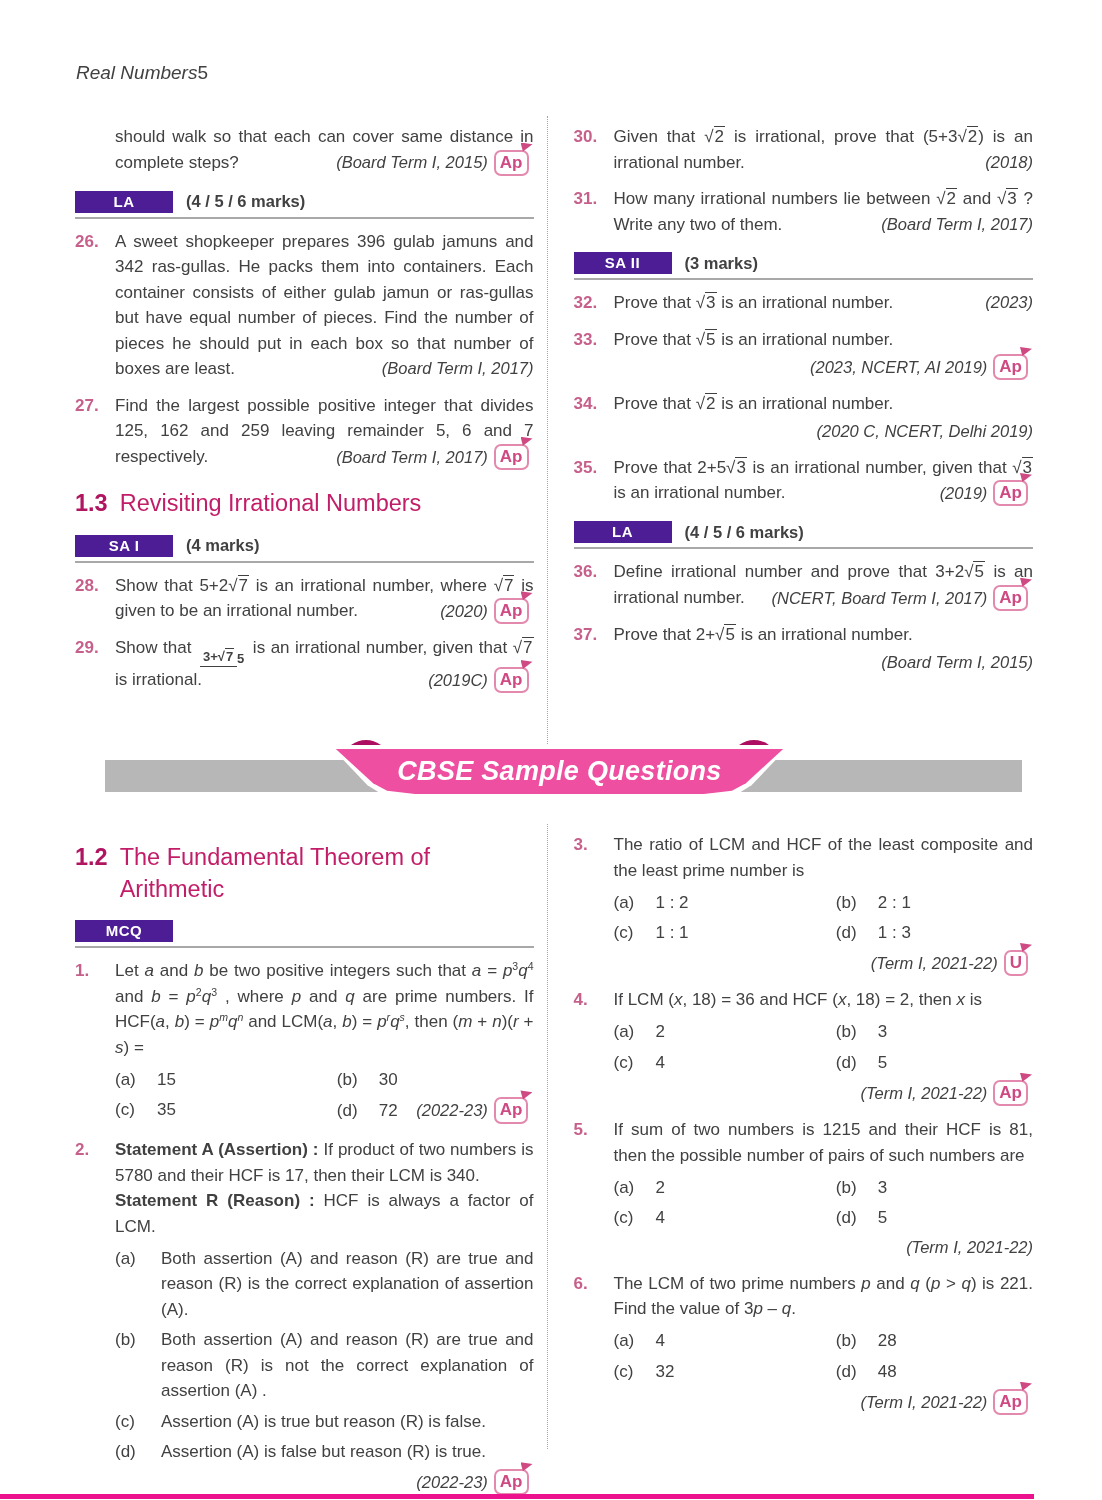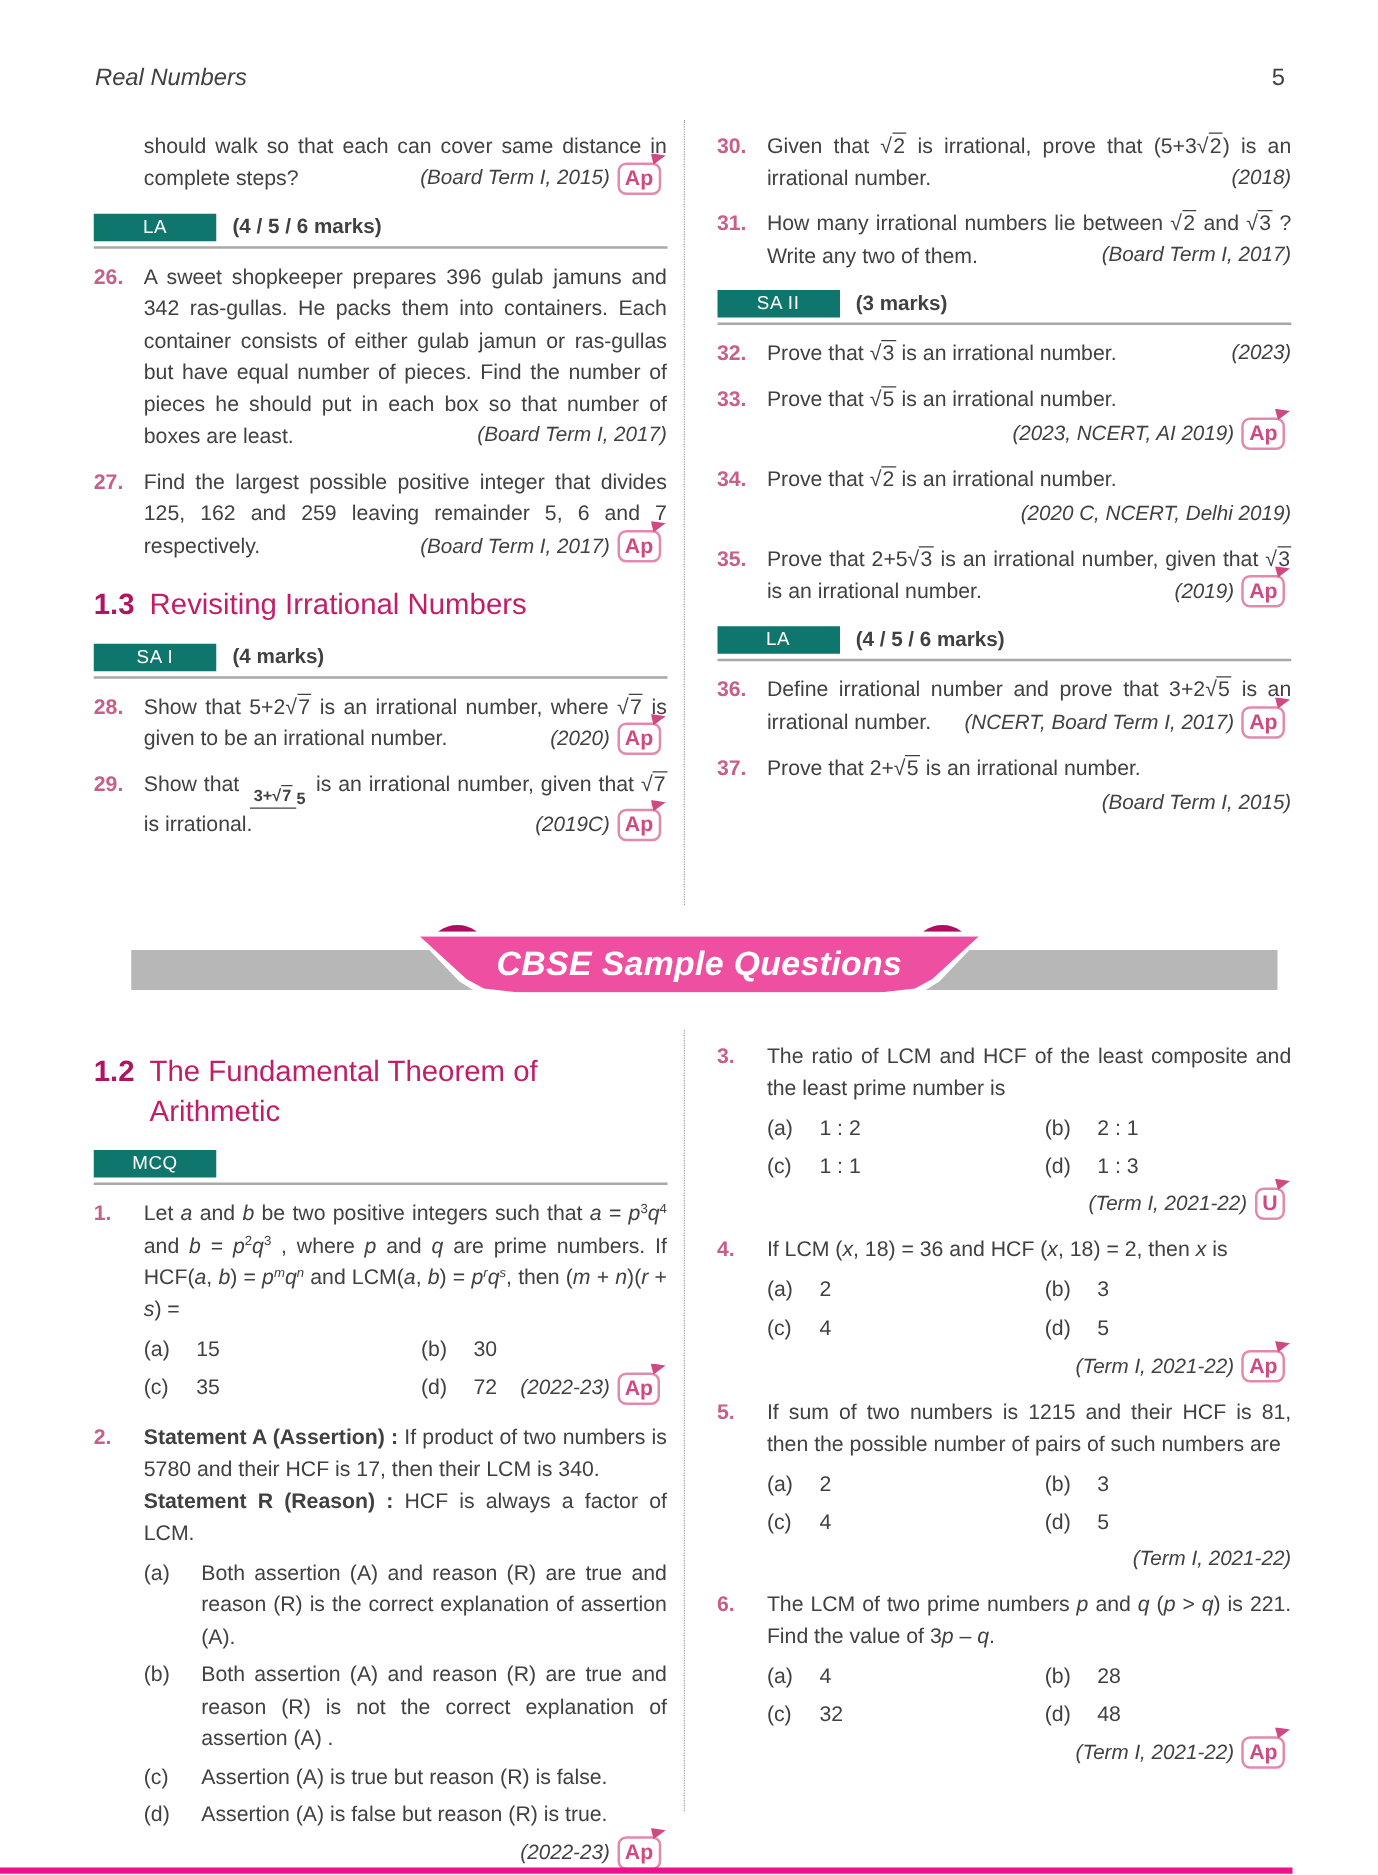--- a/index.html
+++ b/index.html
@@ -1,26 +1,26 @@
 <!DOCTYPE html>
 <html><head>
 <meta charset="utf-8">
 <style>
   html,body{margin:0;padding:0;background:#fff;}
   .page{position:relative;width:1102px;height:1500px;background:#ffffff;overflow:hidden;
         font-family:"Liberation Sans",sans-serif;color:#414042;}
 
   
-  .hdr{position:absolute;top:52px;left:76px;right:74px;display:flex;justify-content:space-between;align-items:baseline;}
+  .hdr{position:absolute;top:62px;left:76px;right:74px;display:flex;align-items:baseline;}
   .hdr-title{font-style:italic;font-size:19px;color:#414042;}
   .hdr-page{font-size:19px;color:#414042;}
 
   
   .cols{position:absolute;left:75px;width:958px;display:flex;align-items:stretch;}
-  .cols-top{top:96px;height:628px;}
+  .cols-top{top:116px;height:628px;}
   .cols-bottom{top:824px;height:625px;}
   .col{width:465px;}
   .col-r{border-left:1px dotted #a5a5a5;padding-left:26px;margin-left:0;width:466px;}
   .cols .col-l{margin-right:13px;}
 
   
   .q{display:flex;margin:8px 0 11px;}
   .qnum{width:40px;flex-shrink:0;font-weight:bold;color:#c75f8b;font-size:17px;line-height:1.5;}
   .qbody{flex:1;text-align:justify;font-size:17px;line-height:1.5;color:#414042;}
   .qbody b{color:#404040;}
@@ -31,21 +31,21 @@
   .cite-line{display:flex;justify-content:flex-end;align-items:center;gap:6px;margin-top:2px;}
   .tag{display:inline-block;position:relative;border:2px solid #e389ae;border-radius:7px;
        padding:0 4px 1px;font-weight:bold;font-size:17px;color:#cf4983;line-height:1.25;
        font-style:normal;margin-right:5px;background:#fff;}
   .tag::after{content:'';position:absolute;right:-6px;top:-9px;width:12px;height:9px;
        background:#cf4983;clip-path:polygon(0 0,100% 20%,20% 100%);}
 
   
   .marks-row{display:flex;align-items:center;gap:13px;border-bottom:2px solid #a8a8a8;
              padding-bottom:4px;margin:15px 0 10px;}
-  .marks-badge{background:#0f766e;color:#fff;font-weight:normal;font-size:15px;text-align:center;
+  .marks-badge{background:#4c1d95;color:#fff;font-weight:bold;font-size:15px;text-align:center;
                min-width:78px;padding:2px 10px 3px;letter-spacing:.5px;}
   .marks-text{font-weight:bold;font-size:16.5px;color:#414042;}
 
   
   .section-head{display:flex;gap:12px;margin:18px 0 8px;font-size:23.5px;line-height:1.35;}
   .section-num{color:#b01560;font-weight:bold;}
   .section-title{color:#c21d68;}
 
   
   .sq{white-space:nowrap;}

